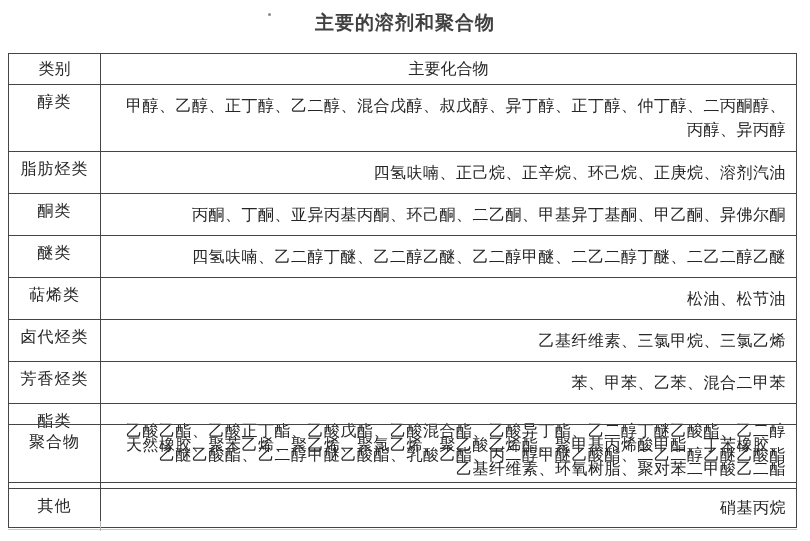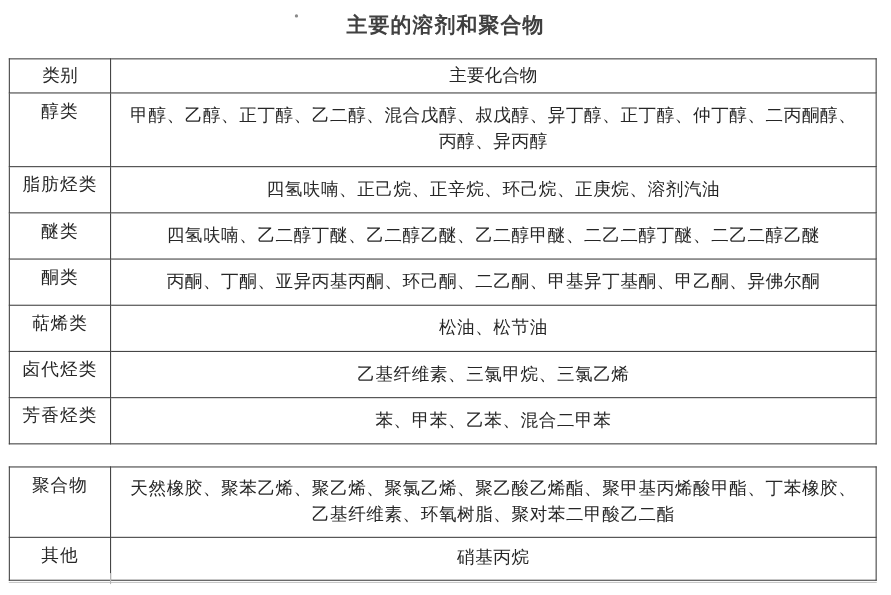--- a/index.html
+++ b/index.html
@@ -61,21 +61,21 @@
     margin-left: 24px;
   }
   td.cat {
     text-align: center;
     vertical-align: top;
     padding: 6px 2px 0 2px;
     line-height: 21px;
     letter-spacing: 1px;
   }
   td.cmp {
-    text-align: center;
+    text-align: right;
     vertical-align: middle;
     padding: 0 10px;
     line-height: 24px;
     letter-spacing: 0.5px;
   }
   .h30 { height: 30px; }
   .h35 { height: 35px; font-family: Liberation Serif, serif; }
   .h60 { height: 60px; margin-top: 34px; }
   .h72 { height: 72px; }
   .h57 { height: 57px; }
@@ -134,38 +134,42 @@
     </tr>
     <tr>
       <td class="cat h60">醇类</td>
       <td class="cmp h60">甲醇、乙醇、正丁醇、乙二醇、混合戊醇、叔戊醇、异丁醇、正丁醇、仲丁醇、二丙酮醇、丙醇、异丙醇</td>
     </tr>
     <tr>
       <td class="cat h35">脂肪烃类</td>
       <td class="cmp h35">四氢呋喃、正己烷、正辛烷、环己烷、正庚烷、溶剂汽油</td>
     </tr>
     <tr>
+      <td class="cat h35">酮类</td>
+      <td class="cmp h35">丙酮、丁酮、亚异丙基丙酮、环己酮、二乙酮、甲基异丁基酮、甲乙酮、异佛尔酮</td>
+    </tr>
+    <tr>
       <td class="cat h35">醚类</td>
       <td class="cmp h35">四氢呋喃、乙二醇丁醚、乙二醇乙醚、乙二醇甲醚、二乙二醇丁醚、二乙二醇乙醚</td>
-    </tr>
-    <tr>
-      <td class="cat h35">酮类</td>
-      <td class="cmp h35">丙酮、丁酮、亚异丙基丙酮、环己酮、二乙酮、甲基异丁基酮、甲乙酮、异佛尔酮</td>
     </tr>
     <tr>
       <td class="cat h35">萜烯类</td>
       <td class="cmp h35">松油、松节油</td>
     </tr>
     <tr>
       <td class="cat h35">卤代烃类</td>
       <td class="cmp h35">乙基纤维素、三氯甲烷、三氯乙烯</td>
     </tr>
     <tr>
       <td class="cat h35">芳香烃类</td>
       <td class="cmp h35">苯、甲苯、乙苯、混合二甲苯</td>
+    </tr>
+    <tr>
+      <td class="cat h72">酯类</td>
+      <td class="cmp h72">乙酸乙酯、乙酸正丁酯、乙酸戊酯、乙酸混合酯、乙酸异丁酯、乙二醇丁醚乙酸酯、乙二醇乙醚乙酸酯、乙二醇甲醚乙酸酯、乳酸乙酯、丙二醇甲醚乙酸酯、二乙二醇乙醚乙酸酯</td>
     </tr>
   </tbody>
     </table>
 
   <table class="t2">
     <colgroup>
         <col class="c1">
         <col>
       </colgroup>
     <tbody>

